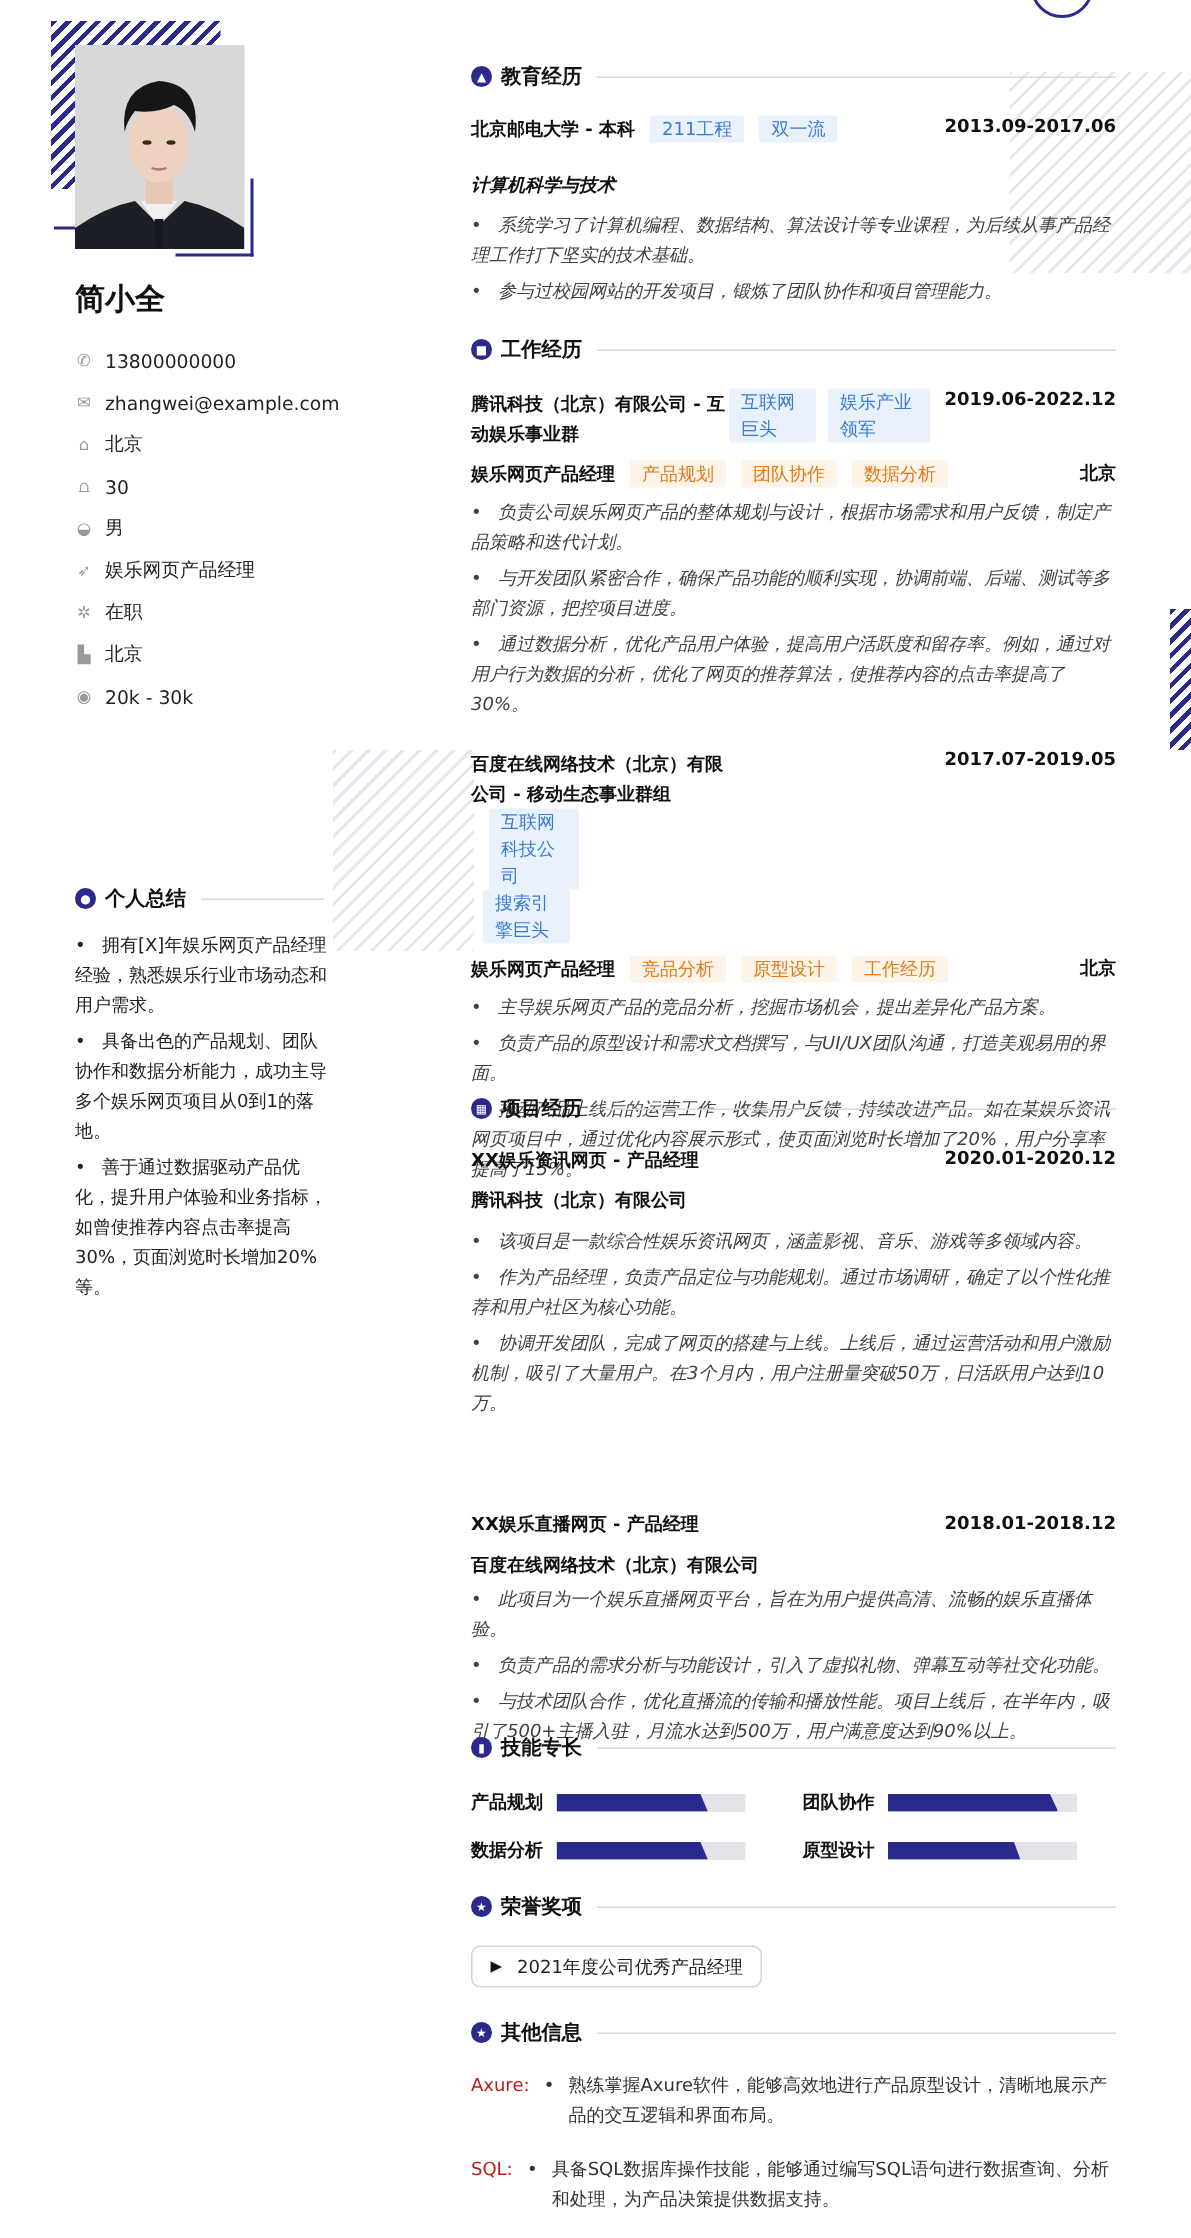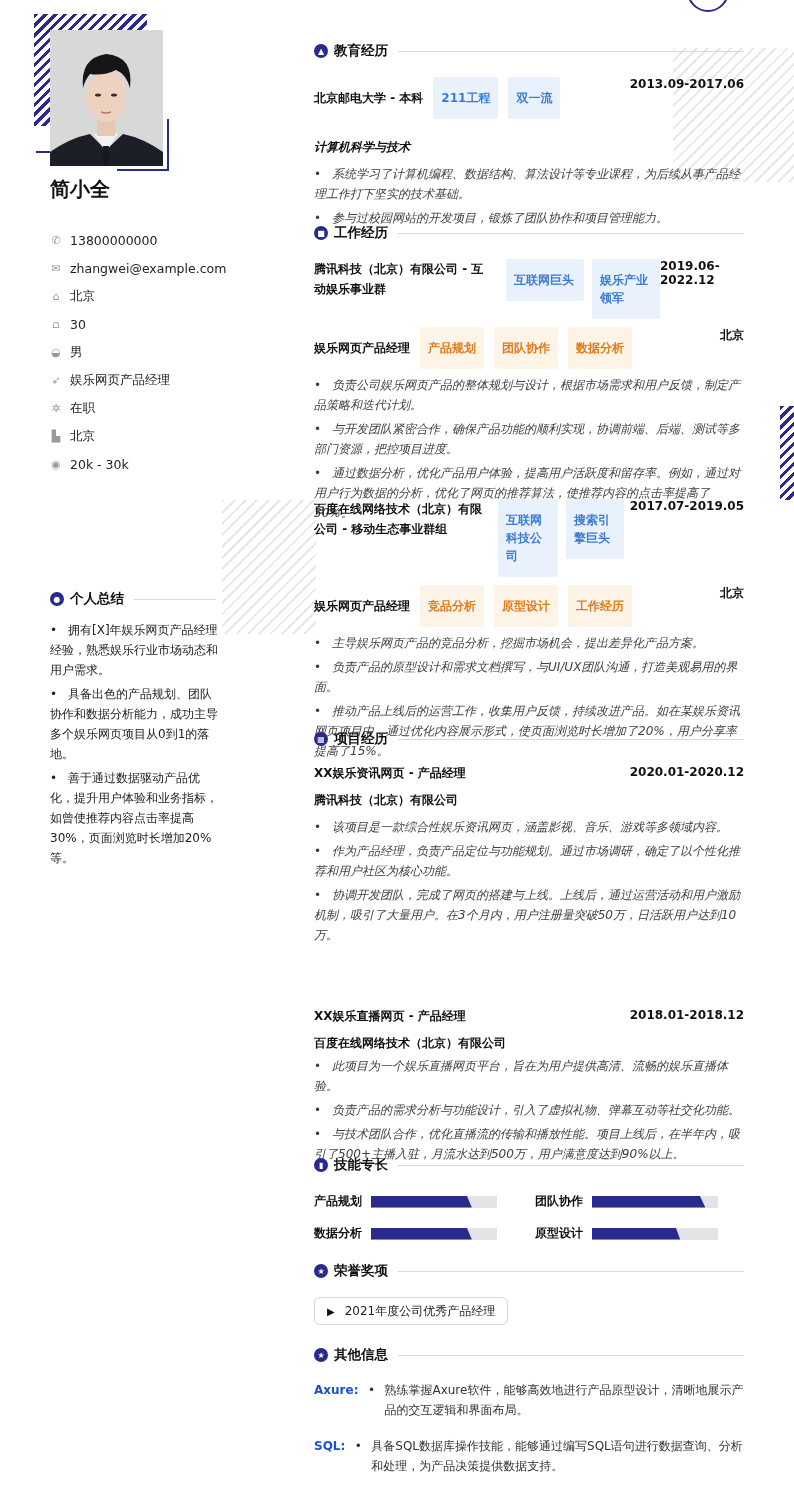--- a/index.html
+++ b/index.html
@@ -18,55 +18,55 @@
   .deco-photo-hline { position: absolute; left: 36px; top: 151px; width: 16px; height: 2px; background: #2a2a8c; }
   .deco-photo-frame { position: absolute; left: 117px; top: 119px; width: 52px; height: 52px; border-right: 2px solid #2a2a8c; border-bottom: 2px solid #2a2a8c; border-top: 0; }
   .deco-circle { position: absolute; left: 687px; top: -30px; width: 42px; height: 42px; border-radius: 50%; border: 2px solid #2a2a8c; }
   .deco-right-light { position: absolute; left: 673px; top: 48px; width: 121px; height: 134px; }
   .deco-mid-light { position: absolute; left: 222px; top: 500px; width: 94px; height: 134px; }
   .deco-right-dark { position: absolute; left: 780px; top: 406px; width: 14px; height: 94px; }
 
   .photo { position: absolute; left: 50px; top: 30px; width: 113px; height: 136px; background: #d9d9d9; overflow: hidden; }
   .photo svg { display: block; }
 
-  .name { position: absolute; left: 50px; top: 176px; font-size: 20px; font-weight: bold; color: #111; }
+  .name { position: absolute; left: 50px; top: 186px; font-size: 20px; font-weight: bold; color: #111; }
 
   .info-list { position: absolute; left: 50px; top: 226px; list-style: none; }
   .info-item { height: 28px; display: flex; align-items: center; font-size: 12.5px; color: #222; }
   .info-item .ic { width: 12px; height: 12px; margin-right: 8px; display: inline-flex; align-items: center; justify-content: center; color: #999; font-size: 11px; }
 
   
   .sec-head { position: absolute; display: flex; align-items: center; }
   .sec-icon { width: 14px; height: 14px; border-radius: 50%; background: #2a2a8c; color: #fff; display: inline-flex; align-items: center; justify-content: center; font-size: 8px; margin-right: 6px; }
   .sec-title { font-size: 13.5px; font-weight: bold; color: #111; white-space: nowrap; }
   .sec-line { height: 1px; background: #d8d8de; margin-left: 10px; flex: 1; }
 
   .summary-list { position: absolute; left: 50px; top: 620px; width: 168px; list-style: none; font-size: 12px; line-height: 20px; color: #222; }
   .summary-list li { margin-bottom: 4px; }
   .bullet { display: inline-block; width: 18px; }
 
   .main { position: absolute; left: 314px; width: 430px; }
   .row { display: flex; justify-content: space-between; align-items: flex-start; }
   .bold { font-weight: bold; font-size: 12px; color: #111; }
-  .tag { display: inline-block; font-size: 12px; padding: 12px 8px; border-radius: 2px; margin-left: 10px; line-height: 18px; font-weight: bold; }
+  .tag { display: inline-block; font-size: 12px; padding: 0 8px; border-radius: 2px; margin-left: 10px; line-height: 18px; }
   .tag-blue { background: #e9f2fc; color: #3a7bd5; }
   .tag-orange { background: #fdf3e6; color: #e07b1a; }
   .desc { list-style: none; font-size: 12px; color: #404040; line-height: 20px; margin-top: 4px; font-style: italic; }
   .desc li { margin-bottom: 4px; }
 
   .skill { position: absolute; display: flex; align-items: center; }
   .skill-label { font-size: 12px; font-weight: bold; color: #111; width: 57px; }
   .skill-track { width: 126px; height: 12px; background: #e4e4e8; position: relative; overflow: hidden; }
   .skill-fill { height: 100%; background: #2a2a8c; clip-path: polygon(0 0, 95% 0, 100% 100%, 0 100%); }
 
   .award-box { position: absolute; left: 314px; top: 1297px; height: 28px; padding: 0 12px; border: 1px solid #d4d4d8; border-radius: 6px; display: flex; align-items: center; font-size: 12px; color: #222; }
   .award-box .tri { font-size: 10px; margin-right: 10px; color: #111; }
 
   .other { position: absolute; left: 314px; width: 430px; font-size: 12px; line-height: 20px; color: #333; display: flex; }
-  .other .k { font-weight: bold; color: #1d4ed8; white-space: nowrap; text-align: right; }
+  .other .k { font-weight: normal; color: #b91c1c; white-space: nowrap; text-align: right; }
   .other .v { flex: 1; }
 </style>
 </head>
 <body>
 
 <div class="deco-photo-stripes stripe-dark"></div>
 <div class="deco-photo-hline"></div>
 <div class="deco-photo-frame"></div>
 <div class="deco-circle"></div>
 <div class="deco-right-light stripe-light"></div>
@@ -159,39 +159,39 @@
 
 <div class="sec-head" style="left:314px; top:224px; width:430px;">
   <span class="sec-icon">■</span>
   <span class="sec-title">工作经历</span>
   <span class="sec-line"></span>
 </div>
 <div class="main" style="top:259px;">
   <div class="row">
     <div style="display:flex; align-items:flex-start;">
       <span class="bold" style="width:172px; line-height:20px;">腾讯科技（北京）有限公司 - 互动娱乐事业群</span>
-      <span class="tag tag-blue" style="width:78px; margin-left:20px;">互联网巨头</span>
+      <span class="tag tag-blue" style="width:58px; margin-left:0;">互联网巨头</span>
       <span class="tag tag-blue" style="width:68px; margin-left:8px;">娱乐产业领军</span>
     </div>
     <span class="bold">2019.06-2022.12</span>
   </div>
   <div class="row" style="margin-top:8px;">
     <div><span class="bold">娱乐网页产品经理</span><span class="tag tag-orange">产品规划</span><span class="tag tag-orange">团队协作</span><span class="tag tag-orange">数据分析</span></div>
     <span class="bold">北京</span>
   </div>
   <ul class="desc" style="margin-top:6px;">
     <li><span class="bullet">•</span><span>负责公司娱乐网页产品的整体规划与设计，根据市场需求和用户反馈，制定产品策略和迭代计划。</span></li>
     <li><span class="bullet">•</span><span>与开发团队紧密合作，确保产品功能的顺利实现，协调前端、后端、测试等多部门资源，把控项目进度。</span></li>
     <li><span class="bullet">•</span><span>通过数据分析，优化产品用户体验，提高用户活跃度和留存率。例如，通过对用户行为数据的分析，优化了网页的推荐算法，使推荐内容的点击率提高了30%。</span></li>
   </ul>
 </div>
 
 <div class="main" style="top:499px;">
   <div class="row">
-    <div style="display:flex; align-items:flex-start;">
+    <div style="display:flex; align-items:flex-start;flex-direction:column;">
       <span class="bold" style="width:172px; line-height:20px;">百度在线网络技术（北京）有限公司 - 移动生态事业群组</span>
       <span class="tag tag-blue" style="width:60px; margin-left:12px;">互联网科技公司</span>
       <span class="tag tag-blue" style="width:58px; margin-left:8px;">搜索引擎巨头</span>
     </div>
     <span class="bold">2017.07-2019.05</span>
   </div>
   <div class="row" style="margin-top:8px;">
     <div><span class="bold">娱乐网页产品经理</span><span class="tag tag-orange">竞品分析</span><span class="tag tag-orange">原型设计</span><span class="tag tag-orange">工作经历</span></div>
     <span class="bold">北京</span>
   </div>

